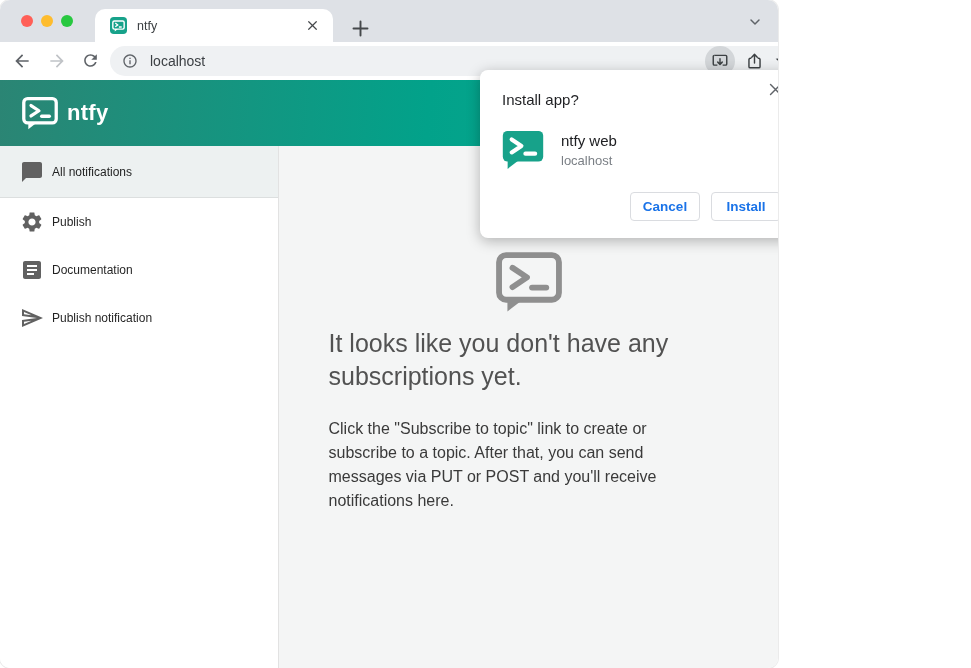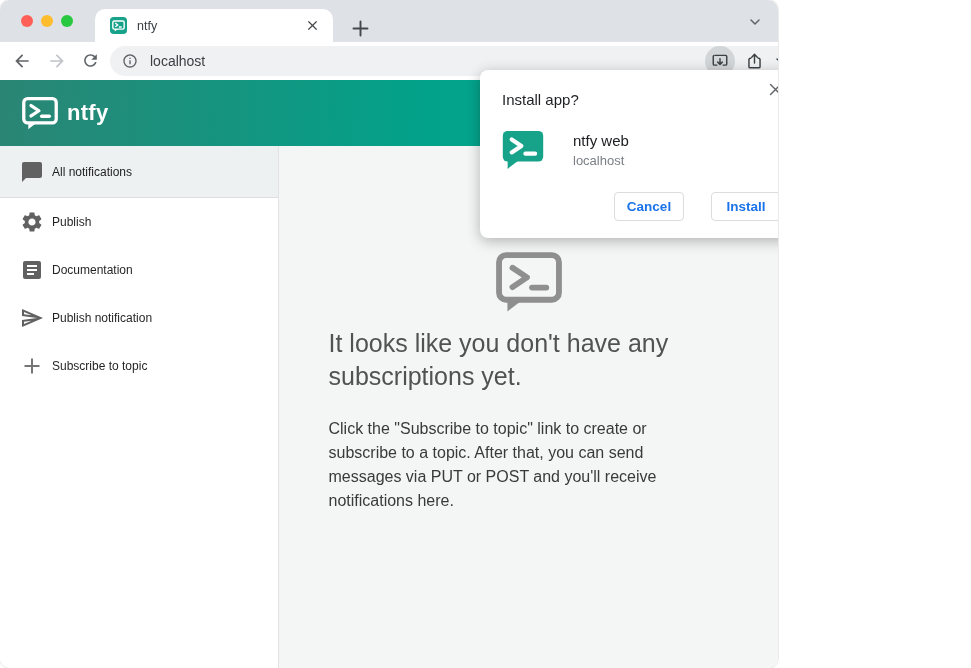--- a/index.html
+++ b/index.html
@@ -72,24 +72,24 @@
   .empty-para.second{margin-top:16px;}
   .teal-link{color:var(--link-teal,#2f8877);text-decoration:underline;cursor:pointer;}
 
   
   .install-dialog{position:absolute;left:480px;top:70px;width:317px;height:168px;background:#fff;border-radius:8px;
     box-shadow:0 3px 14px rgba(0,0,0,.28);z-index:40;}
   .dlg-title{margin:21px 0 0 22px;font-size:15px;color:#1f2023;}
   .dlg-close{position:absolute;right:13px;top:11px;width:17px;height:17px;color:#5f6368;cursor:pointer;}
   .dlg-row{display:flex;margin:22px 0 0 22px;}
   .dlg-appicon{width:42px;height:39px;flex:0 0 auto;}
-  .dlg-texts{margin-left:29px;padding-top:2px;}
+  .dlg-texts{margin-left:17px;padding-top:2px;}
   .dlg-appname{font-size:15px;color:#202124;}
   .dlg-origin{margin-top:4px;font-size:13px;color:#7a7f85;}
-  .dlg-buttons{position:absolute;right:16px;bottom:17px;display:flex;gap:27px;}
+  .dlg-buttons{position:absolute;right:16px;bottom:17px;display:flex;gap:11px;}
   .dlg-btn{width:70px;height:29px;background:#fff;border:1px solid #dadce0;border-radius:4px;
     color:var(--dialog-button-blue,#1a73e8);font-family:inherit;font-size:13.5px;font-weight:700;cursor:pointer;}
 </style>
 </head>
 <body>
 
 <div class="window">
 
   <div class="tabstrip">
     <div class="traffic-lights">
@@ -221,26 +221,20 @@
           <path d="M19 3H5c-1.1 0-2 .9-2 2v14c0 1.1.9 2 2 2h14c1.1 0 2-.9 2-2V5c0-1.1-.9-2-2-2zm-5 14H7v-2h7v2zm3-4H7v-2h10v2zm0-4H7V7h10v2z" fill="currentColor"></path>
         </svg>
         <span class="side-label">Documentation</span>
       </div>
       <div class="side-item">
         <svg class="side-icon" viewBox="0 0 24 24">
           <path d="M4.01 6.03l7.51 3.22-7.52-1 .01-2.22m7.5 8.72L4 17.97v-2.22l7.51-1M2.01 3L2 10l15 2-15 2 .01 7L23 12 2.01 3z" fill="currentColor"></path>
         </svg>
         <span class="side-label">Publish notification</span>
       </div>
-      <div class="side-item">
-        <svg class="side-icon plus" viewBox="0 0 24 24">
-          <path d="M12 4.5 V19.5 M4.5 12 H19.5" stroke="currentColor" stroke-width="2" fill="none"></path>
-        </svg>
-        <span class="side-label">Subscribe to topic</span>
-      </div>
     </div>
 
     <div class="main">
       <div class="content">
         <svg class="empty-logo" viewBox="0 0 26 24">
           <rect x="1.2" y="1.2" width="23.6" height="17.6" rx="2.8" fill="none" stroke="currentColor" stroke-width="2.3"></rect>
           <path d="M4.5 18.8 V23.4 L10.5 18.8 Z" fill="currentColor"></path>
           <path d="M6.5 6.2 L12.2 10 L6.5 13.8" fill="none" stroke="currentColor" stroke-width="2.3" stroke-linecap="round" stroke-linejoin="round"></path>
           <path d="M14.2 14 H19.8" stroke="currentColor" stroke-width="2.3" stroke-linecap="round"></path>
         </svg>

